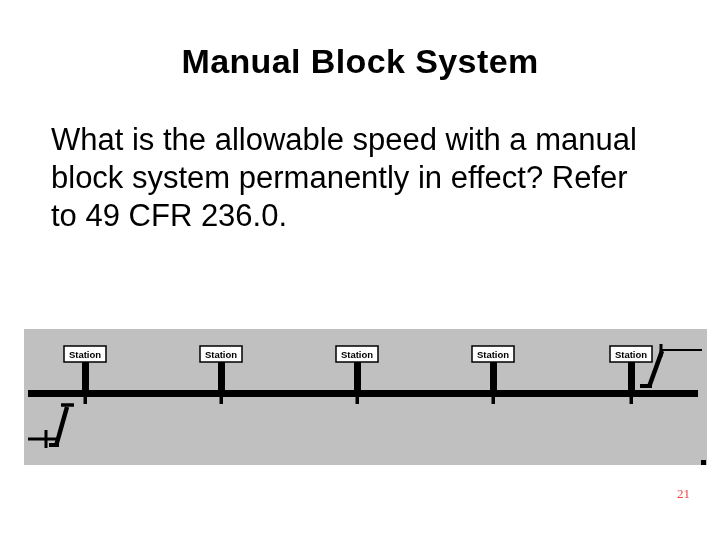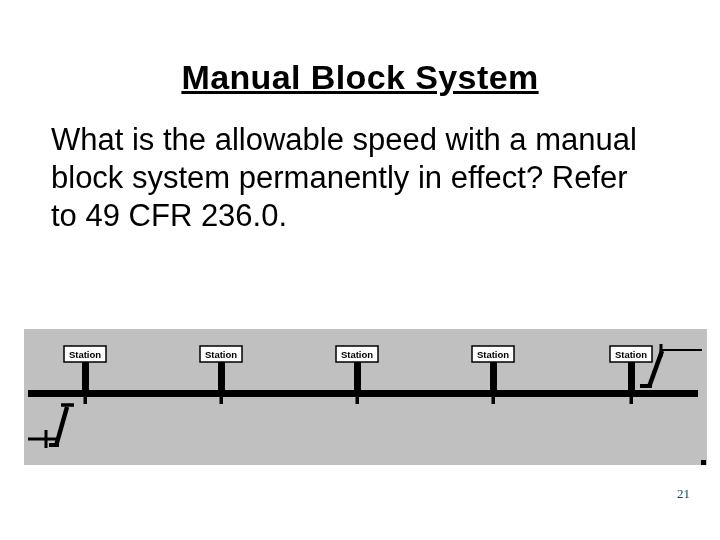--- a/index.html
+++ b/index.html
@@ -7,28 +7,27 @@
     position:relative;
     width:720px;height:540px;
     background:#ffffff;
     overflow:hidden;
     font-family:"Liberation Sans",sans-serif;
     color:#000;
   }
   .title{
     position:absolute;
     left:0;right:0;top:44px;
-    margin:16px;
+    margin:0;
     text-align:center;
     font-size:34px;
     font-weight:bold;
     letter-spacing:0.4px;
     line-height:1;
     color:#000;
-    text-decoration:underline;
   }
   .body-text{
     position:absolute;
     left:43px;top:113px;
     width:601px;
     margin:8px;
     font-size:31px;
     line-height:38px;
     font-weight:normal;
     color:#000;
@@ -44,21 +43,21 @@
     font-size:9.5px;
     font-weight:bold;
     fill:#000;
   }
   .page-number{
     position:absolute;
     left:677px;top:487px;
     font-family:"Liberation Serif",serif;
     font-size:13px;
     line-height:1;
-    color:#0c4a6e;
+    color:#ef4444;
   }
 </style>
 </head>
 <body>
 
 <div class="slide">
 
   <h1 class="title">Manual Block System</h1>
 
   <p class="body-text">What is the allowable speed with a manual block system permanently in effect? Refer to 49 CFR 236.0.</p>

